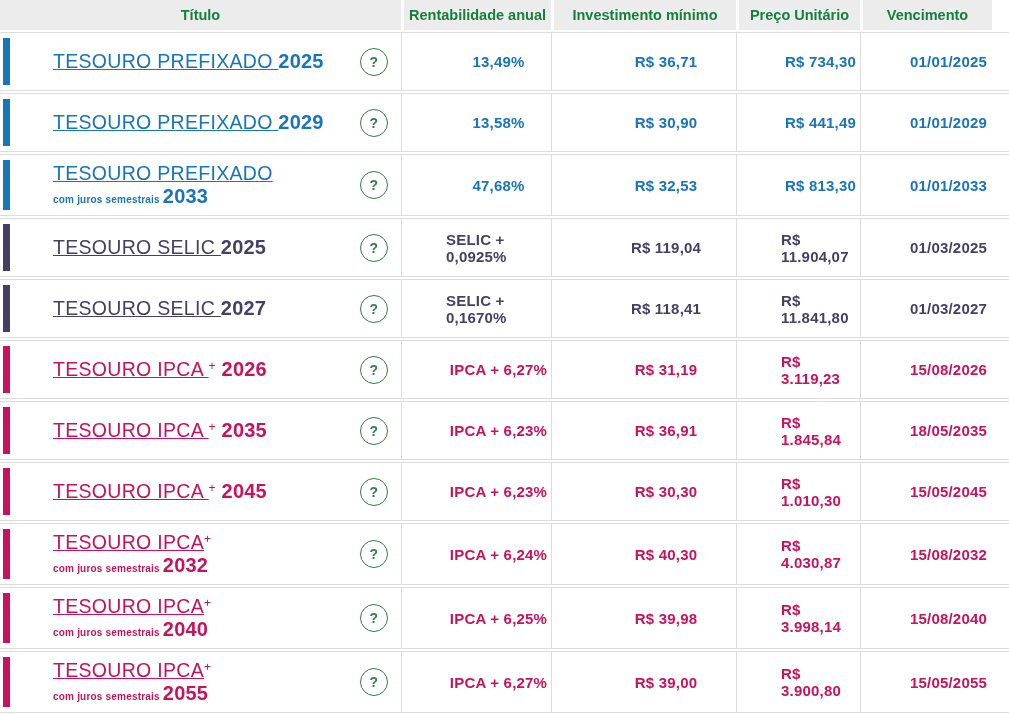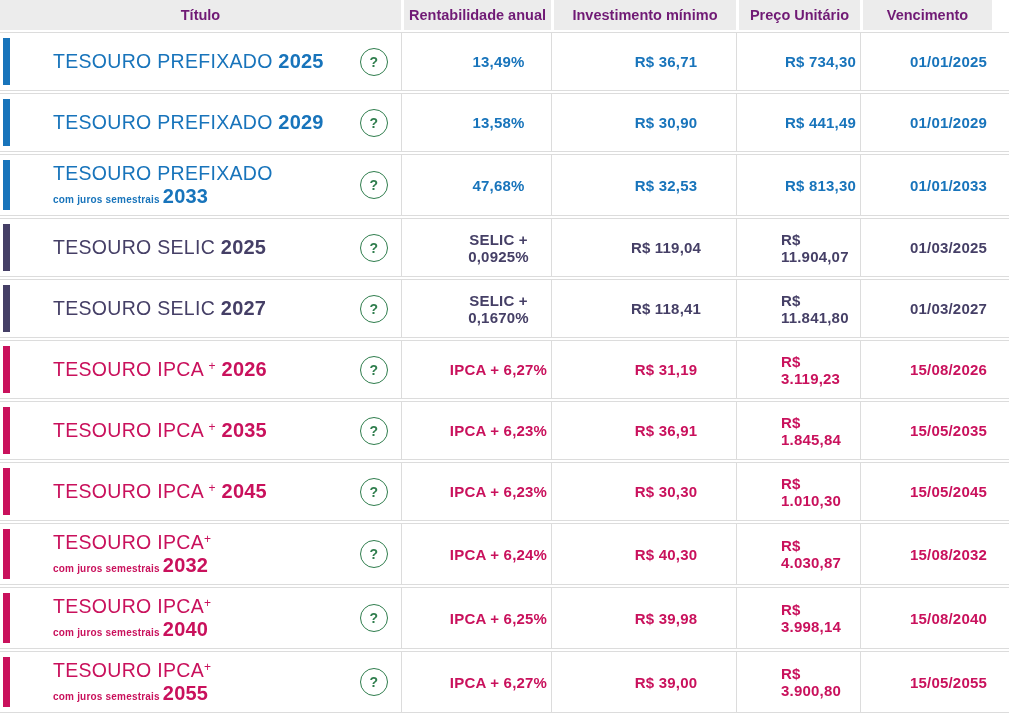--- a/index.html
+++ b/index.html
@@ -5,28 +5,28 @@
   * { margin:0; padding:0; box-sizing:border-box; }
   html,body { background:#ffffff; }
   body {
     width:1009px; height:714px; overflow:hidden;
     font-family:"Liberation Sans", sans-serif;
   }
   .table { width:1009px; }
   
   .header { display:flex; height:30px; }
   .hcell {
-    background:#ececec; color:#701a75;
+    background:#ececec; color:#15803d;
     display:flex; align-items:center; justify-content:center;
     font-weight:bold; font-size:14.5px;
     border-left:3px solid #ffffff;
   }
   .hcell:first-child { border-left:none; }
   
-  .c1 { width:401px; } .c2 { width:150px;text-align:center; } .c3 { width:185px; }
+  .c1 { width:401px; } .c2 { width:150px; } .c3 { width:185px; }
   .c4 { width:124px; } .c5 { width:132px; }
   
   .row {
     display:flex; margin-top:2px;
     border-top:1px solid #dcdcdc; border-bottom:1px solid #dcdcdc;
     height:59px; background:#ffffff;
   }
   .row.two-line { height:62px; }
   .cell {
     display:flex; align-items:center; justify-content:center;
@@ -36,21 +36,21 @@
   }
   .cell.val { border-left:1px solid #dcdcdc; }
   .title-cell {
     justify-content:flex-start; padding-left:53px; position:relative;
   }
   .bar {
     position:absolute; left:3px; top:5px; bottom:5px; width:7px;
     background:var(--c);
   }
   .title-text { line-height:1.12; }
-  .t-main { font-size:19.5px; font-weight:400; color:var(--c); letter-spacing:0.3px; }
+  .t-main { font-size:19.5px; font-weight:400; color:var(--c); letter-spacing:0.3px;text-decoration:underline; }
   .t-sup { font-size:12px; font-weight:400; color:var(--c); vertical-align:6px; }
   .t-year { font-size:20px; font-weight:700; color:var(--c); }
   .t-sub { font-size:10px; font-weight:700; color:var(--c); }
   .help-btn {
     position:absolute; right:13px; top:50%; transform:translateY(-50%);
     width:28px; height:28px; border:1.6px solid #2f7d4d; border-radius:50%;
     background:#ffffff; color:#2f7d4d; font-weight:bold; font-size:14px;
     font-family:"Liberation Sans", sans-serif;
     display:flex; align-items:center; justify-content:center; cursor:pointer;
   }
@@ -163,21 +163,21 @@
       <span class="bar"></span>
       <span class="title-text">
         <span class="line1"><span class="t-main">TESOURO IPCA </span><span class="t-sup">+</span><span class="t-year y-inline"> 2035</span></span>
         
       </span>
       <span class="help-btn">?</span>
     </div>
     <div class="cell c2 val">IPCA + 6,23%</div>
     <div class="cell c3 val">R$ 36,91</div>
     <div class="cell c4 val">R$ 1.845,84</div>
-    <div class="cell c5 val">15/05/2035</div>
+    <div class="cell c5 val">18/05/2035</div>
   </div>
 
   <div class="row" style="--c: #c9115c;">
     <div class="cell c1 title-cell">
       <span class="bar"></span>
       <span class="title-text">
         <span class="line1"><span class="t-main">TESOURO IPCA </span><span class="t-sup">+</span><span class="t-year y-inline"> 2045</span></span>
         
       </span>
       <span class="help-btn">?</span>

